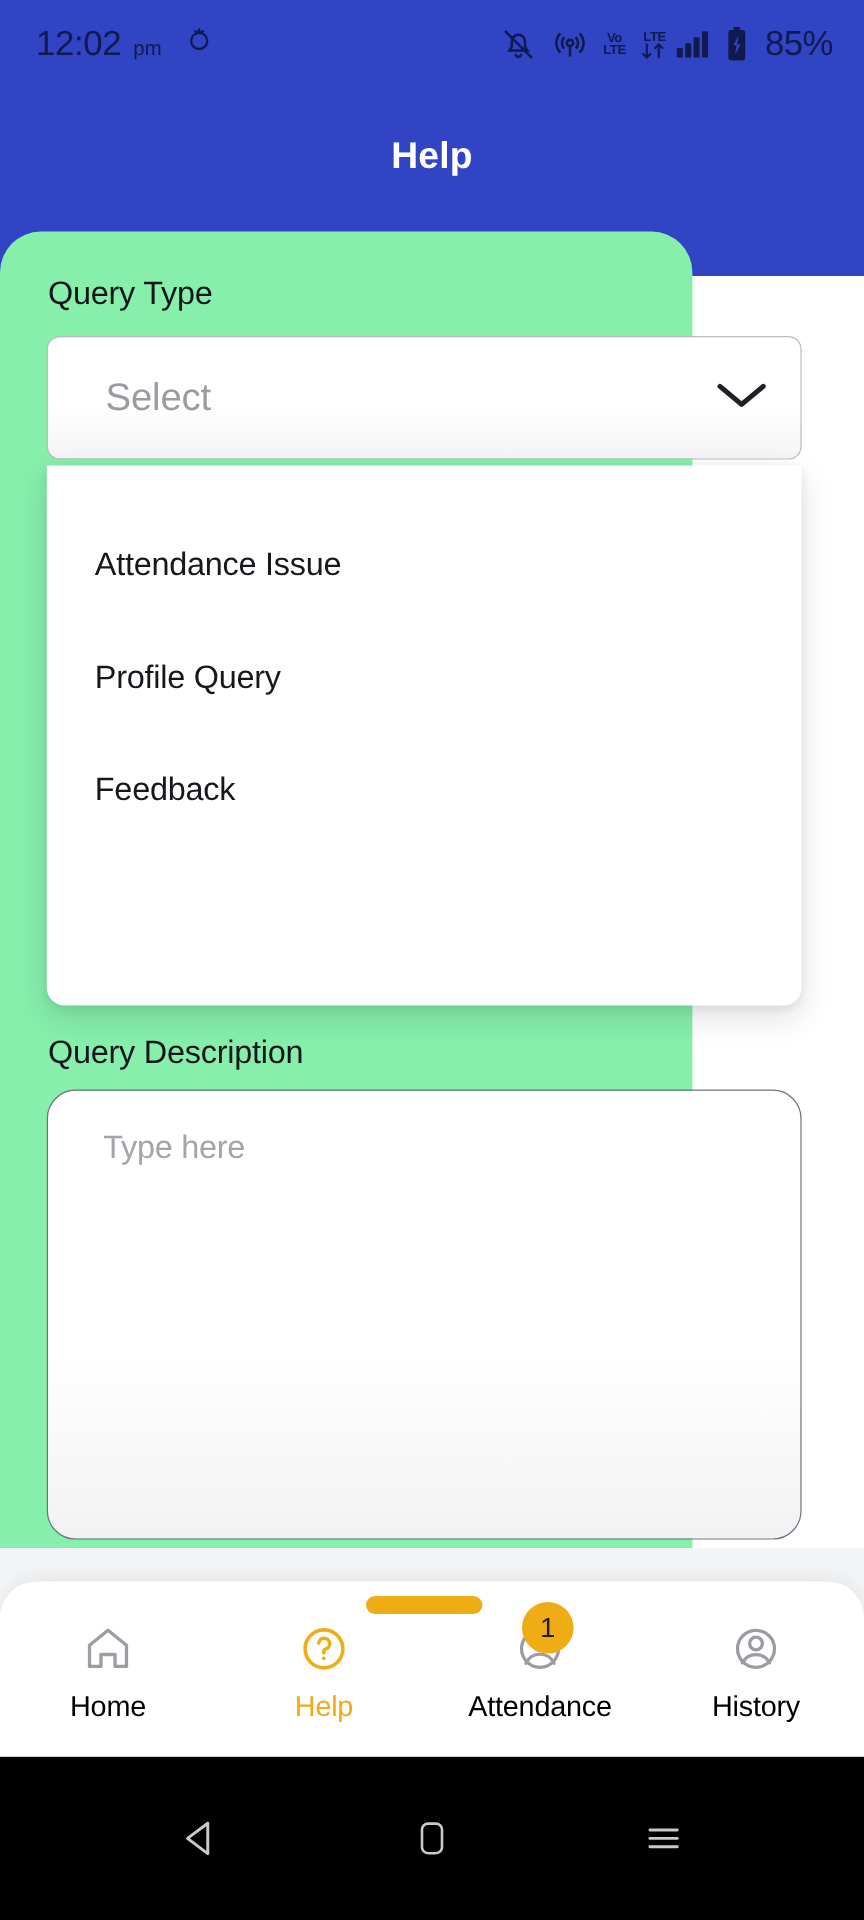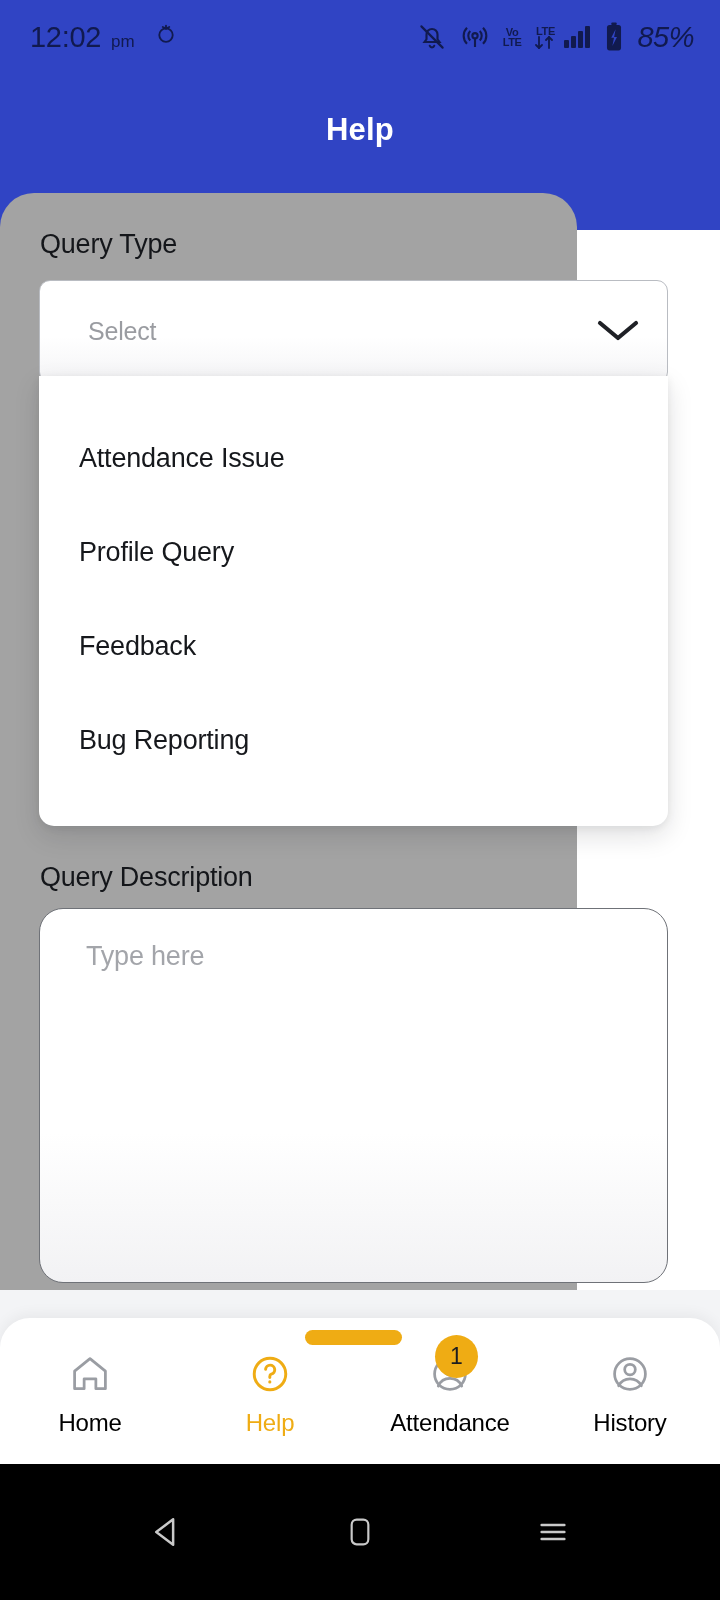--- a/index.html
+++ b/index.html
@@ -82,21 +82,20 @@
   }
   .lte-stack {
     display: flex; flex-direction: column; align-items: center; justify-content: center;
     margin-right: -6px;
   }
   .battery-pct {
     font-size: 29px;
     font-weight: 500;
     color: #111a4f;
     letter-spacing: -0.5px;
-    font-style: italic;
   }
 
   .app-title {
     position: absolute;
     top: 112px;
     left: 0;
     width: 720px;
     text-align: center;
     color: #ffffff;
     font-size: 31px;
@@ -104,21 +103,21 @@
     letter-spacing: 0.2px;
   }
 
   
   .sheet {
     position: absolute;
     top: 193px;
     left: 0;
     width: 577px;
     height: 1167px;
-    background: #a3a3a3;
+    background: #86efac;
     border-radius: 34px 34px 0 0;
   }
 
   .field-label {
     position: absolute;
     left: 40px;
     font-size: 27px;
     color: #14161a;
     font-weight: 400;
     letter-spacing: -0.2px;
@@ -135,31 +134,31 @@
     height: 103px;
     border: 1.4px solid #b9bcc2;
     border-radius: 11px;
     background: linear-gradient(180deg, #ffffff 0%, #ffffff 55%, #f4f4f6 100%);
     display: flex;
     align-items: center;
     justify-content: space-between;
     padding: 0 26px 0 48px;
   }
   .select-value {
-    font-size: 25px;
+    font-size: 32px;
     color: #9a9ca1;
     letter-spacing: -0.2px;
   }
   .chev { display: block; }
 
   
   .dropdown {
     position: absolute;
     left: 39px;
-    top: 183px;
+    top: 195px;
     width: 629px;
     height: 450px;
     background: #ffffff;
     border-radius: 0 0 15px 15px;
     box-shadow: 0 10px 26px rgba(20,22,30,0.13), 0 2px 8px rgba(20,22,30,0.07);
     text-align: center;
   }
   .dd-option {
     position: absolute;
     left: 40px;
@@ -369,21 +368,20 @@
         <svg width="46" height="28" viewBox="0 0 46 28" fill="none" stroke="#1f2126" stroke-width="4.2" stroke-linecap="round" stroke-linejoin="round">
           <path d="M5 7 L23 22 L41 7"></path>
         </svg>
       </span>
     </div>
 
     <div class="dropdown">
       <div class="dd-option dd-0">Attendance Issue</div>
       <div class="dd-option dd-1">Profile Query</div>
       <div class="dd-option dd-2">Feedback</div>
-      <div class="dd-option dd-3">Bug Reporting</div>
     </div>
 
     <div class="field-label label-query-desc">Query Description</div>
 
     <div class="textarea-box">
       <div class="textarea-placeholder">Type here</div>
     </div>
   </div>
 
   <div class="bottom-gap"></div>

